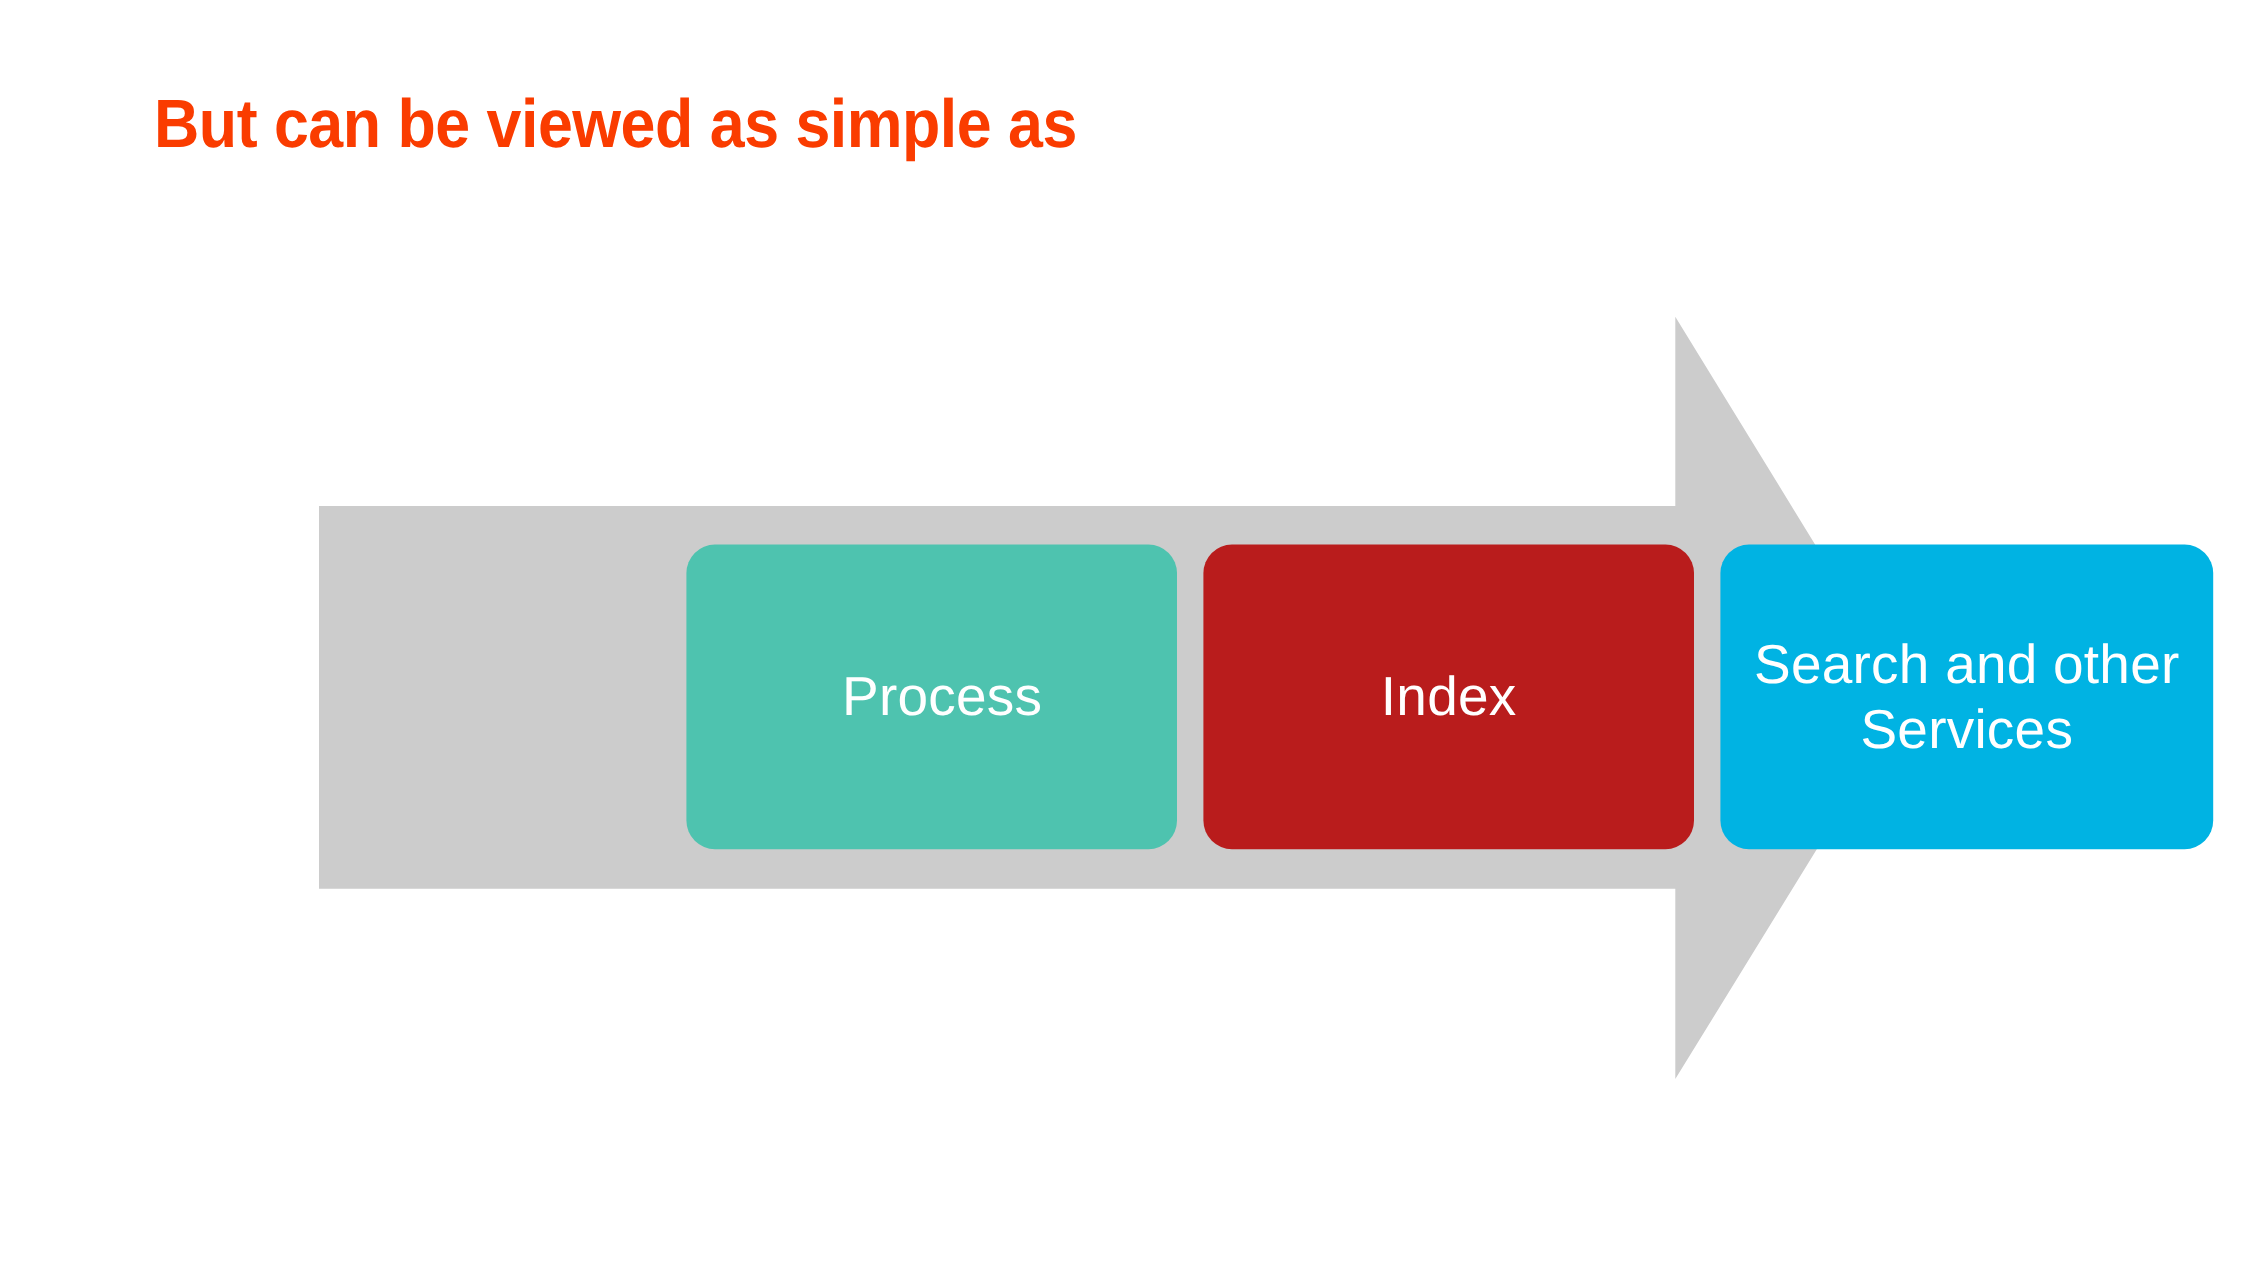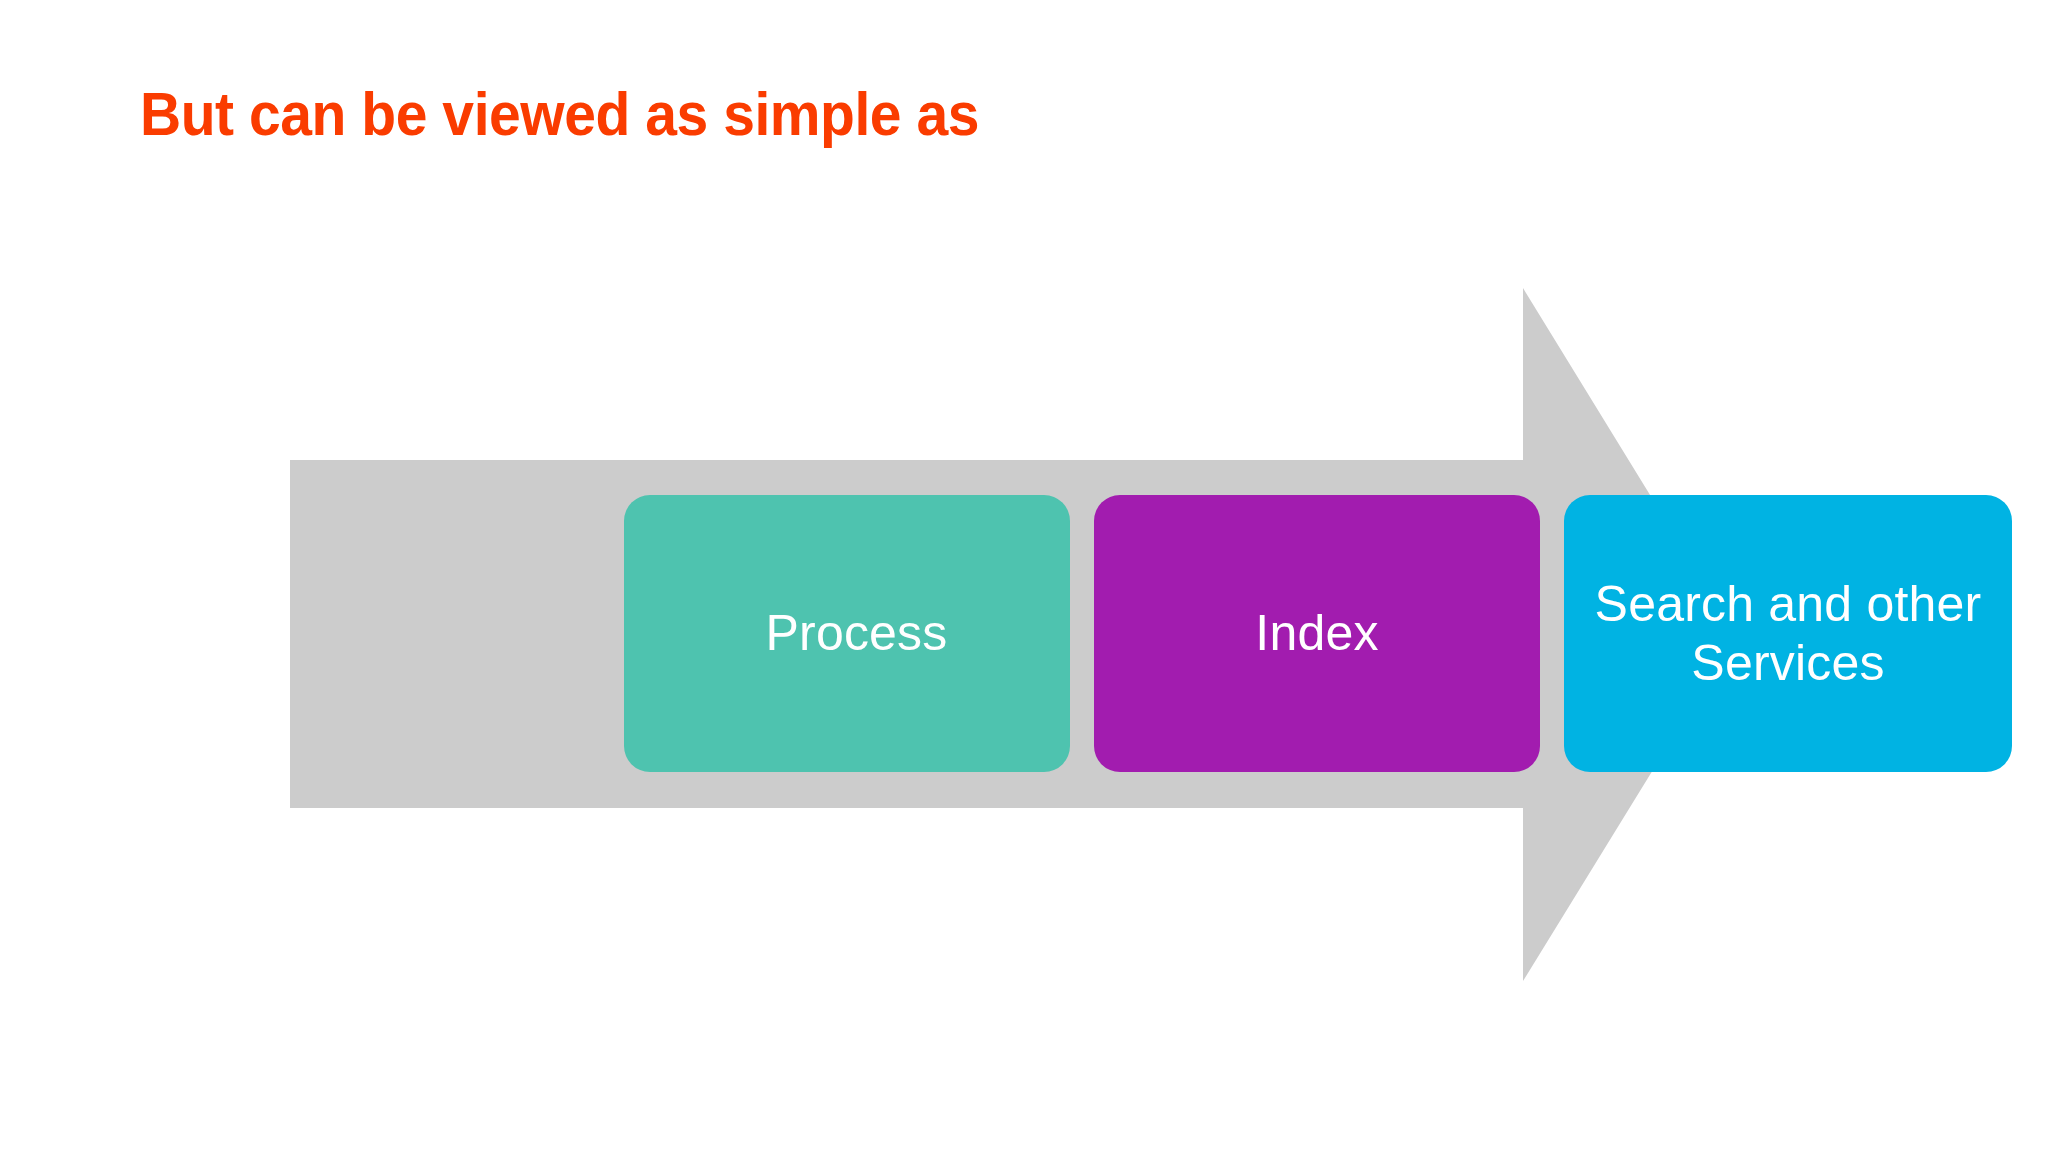--- a/index.html
+++ b/index.html
@@ -85,21 +85,21 @@
 
   <svg id="arrow-graphic" viewBox="0 0 2048 1152">
     <polygon points="242,460 1475,460 1475,288 1688,635 1475,981 1475,808 242,808" fill="#cccccc"></polygon>
   </svg>
 
 
   <div class="stage-box" id="stage-box-1" style="background:#4EC3AF">
     <span>Process</span>
   </div>
 
-  <div class="stage-box" id="stage-box-2" style="background:#a21caf">
+  <div class="stage-box" id="stage-box-2" style="background:#b91c1c">
     <span>Index</span>
   </div>
 
   <div class="stage-box" id="stage-box-3" style="background:#00B3E3">
     <span>Search and other Services</span>
   </div>
 
   <div id="footer">
     
     

